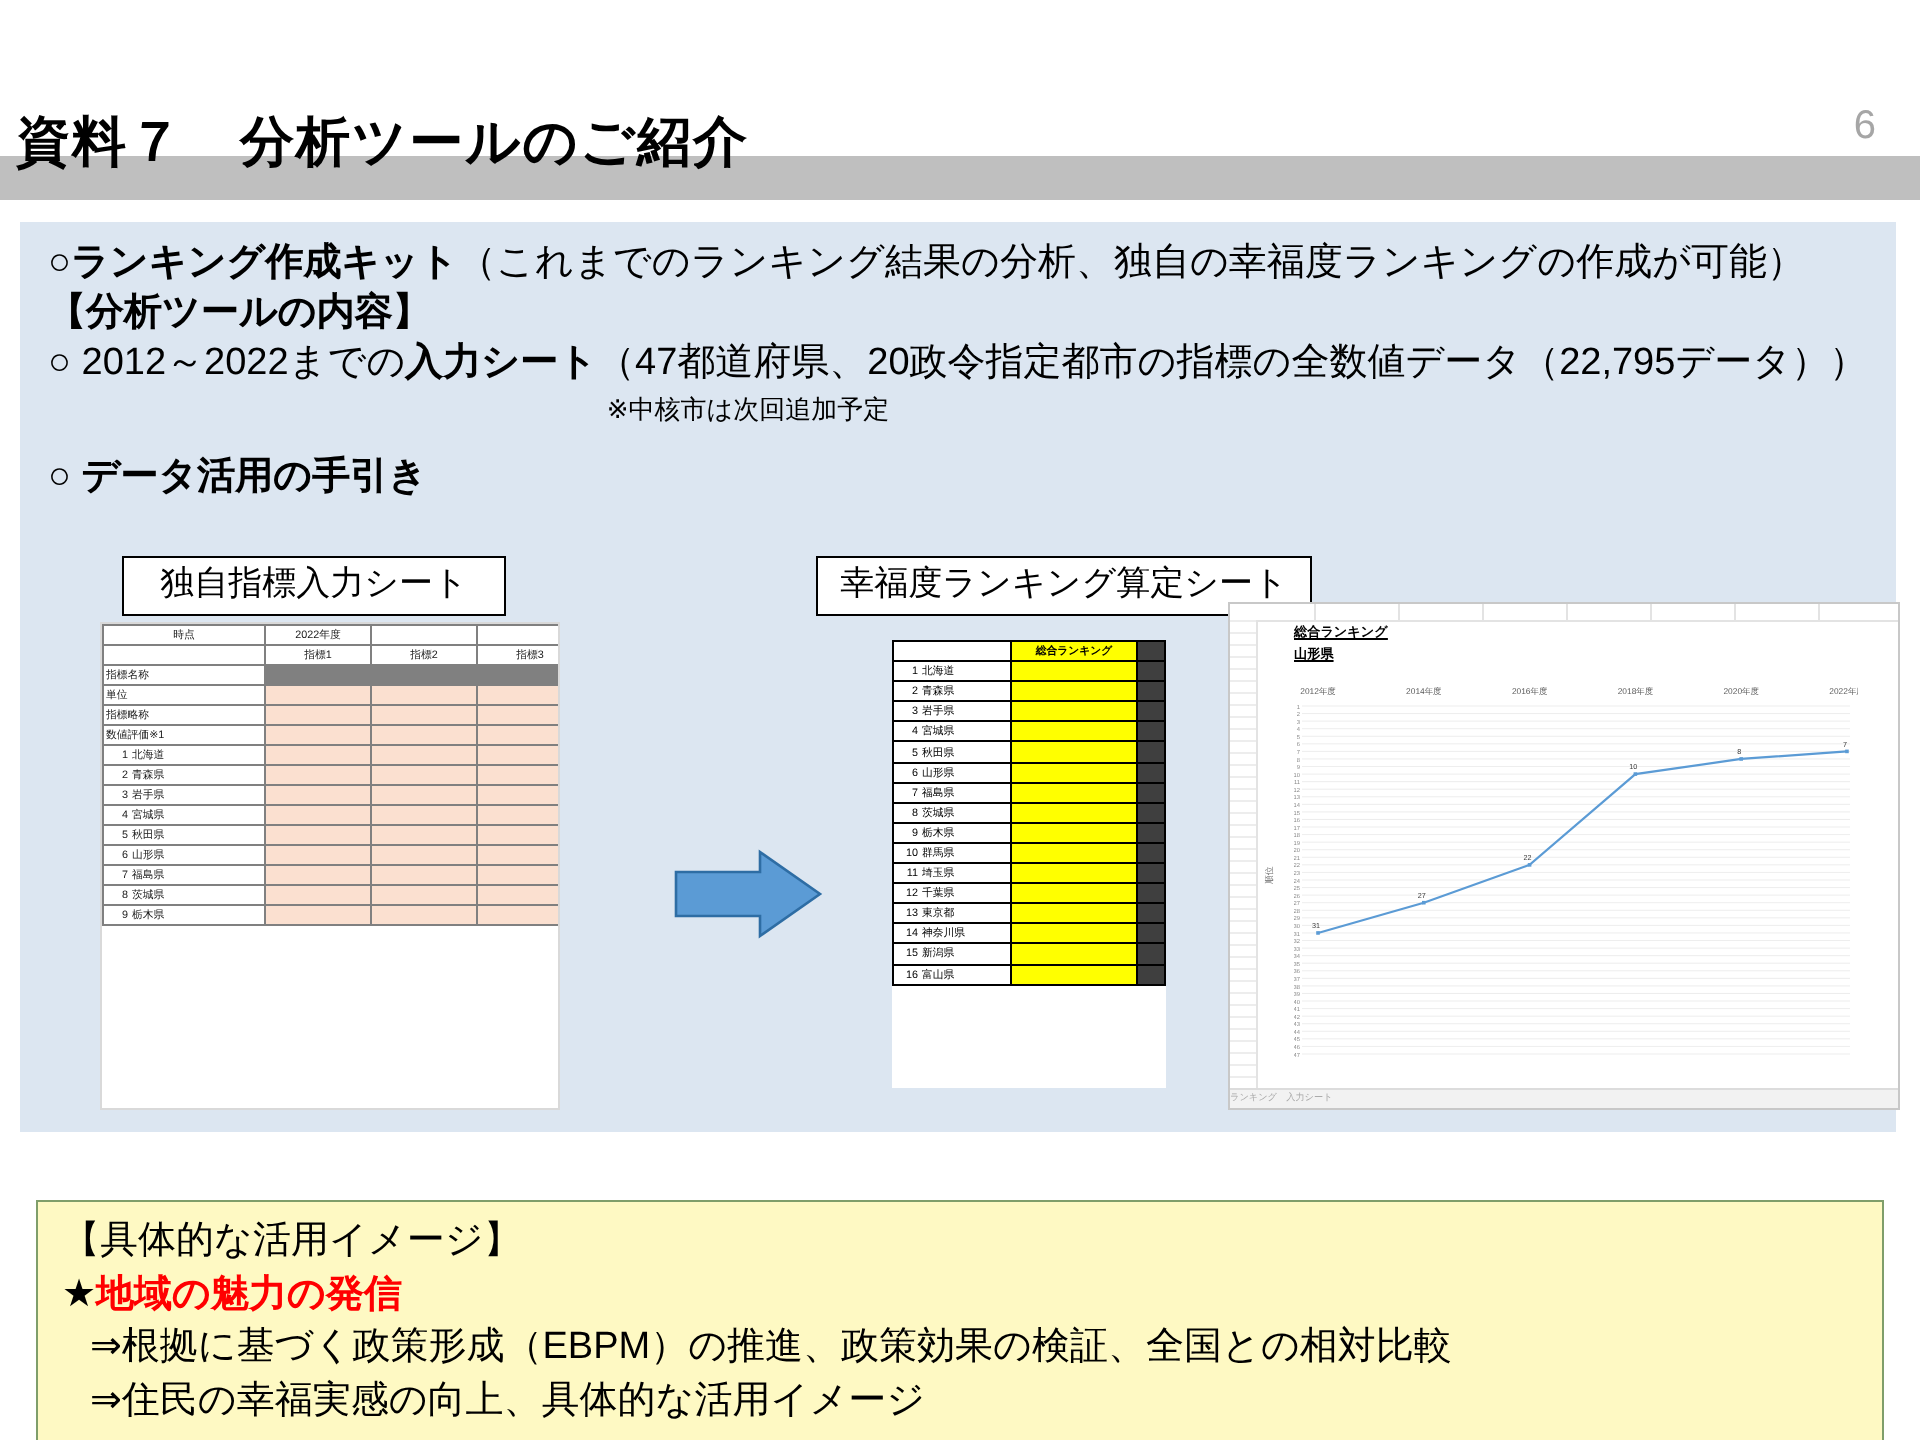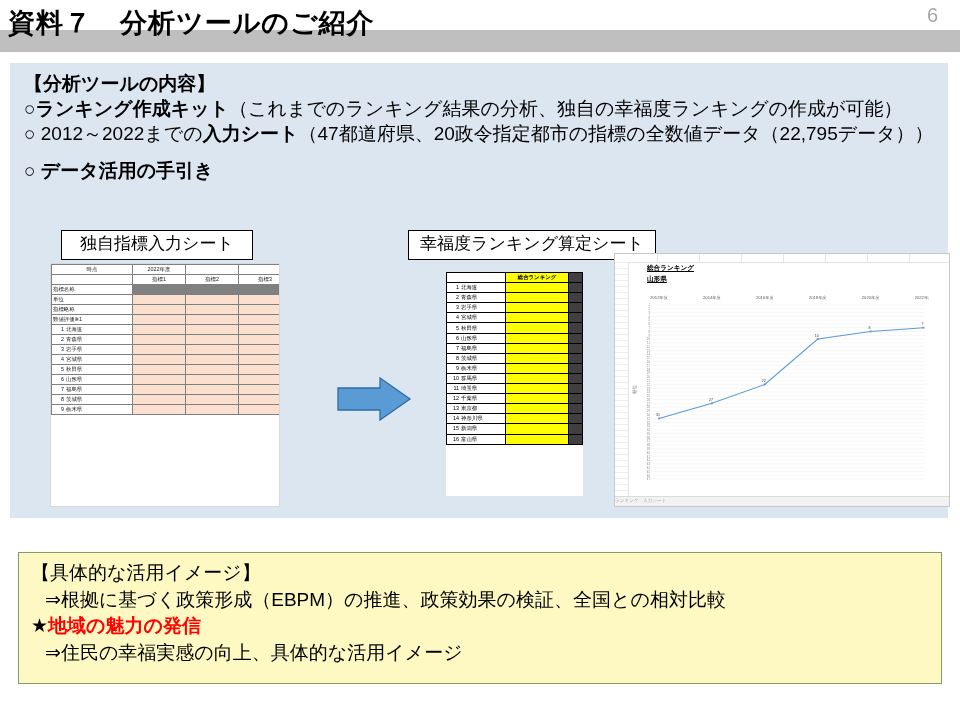--- a/index.html
+++ b/index.html
@@ -1,21 +1,21 @@
 <!DOCTYPE html>
 <html><head>
 <meta charset="utf-8">
 <style>
   html,body{margin:0;padding:0;}
   body{
     width:960px;height:720px;background:#ffffff;overflow:hidden;
     font-family:"Liberation Sans","DejaVu Sans",sans-serif;
     -webkit-font-smoothing:antialiased;
   }
-  #slide{position:relative;width:960px;height:568px;}
+  #slide{position:relative;width:960px;height:568px;margin-top:48px;}
 
   
   .title-band{position:absolute;left:0;top:30px;width:960px;height:22px;background:#bfbfbf;}
   .title-text{
     position:absolute;left:8px;top:10px;
     font-size:27px;font-weight:bold;color:#000;letter-spacing:1px;
     white-space:nowrap;line-height:1;
   }
   .page-number{
     position:absolute;right:22px;top:4px;font-size:20px;color:#a6a6a6;font-weight:normal;
@@ -111,23 +111,24 @@
 <body>
 
 <div id="slide">
 
   <div class="title-band"></div>
   <div class="title-text">資料７　分析ツールのご紹介</div>
   <div class="page-number">6</div>
 
   <div class="panel-blue">
     <div class="bullets">
+      <div class="line l2"><span class="b">○</span><span class="b">ランキング作成キット</span><span>（これまでのランキング結果の分析、独自の幸福度ランキングの作成が可能）</span></div>
       <div class="line l1">【分析ツールの内容】</div>
-      <div class="line l2"><span class="b">○</span><span class="b">ランキング作成キット</span><span>（これまでのランキング結果の分析、独自の幸福度ランキングの作成が可能）</span></div>
       <div class="line l3"><span>○</span><span> 2012～2022までの</span><span class="b">入力シート</span><span>（47都道府県、20政令指定都市の指標の全数値データ（22,795データ））</span></div>
+      <div class="note">※中核市は次回追加予定</div>
       <div class="line l4">○ データ活用の手引き</div>
     </div>
 
   </div>
 
   <div class="cap" id="cap-left">独自指標入力シート</div>
   <div class="cap" id="cap-right">幸福度ランキング算定シート</div>
 
   <div class="sheetL">
     <table>
@@ -501,19 +502,19 @@
         </svg>
     </div>
     <div class="tabbar">
       <span>ランキング　入力シート</span>
     </div>
   </div>
 
   <div class="panel-green">
     <div class="gtext">
       <div class="gline blk">【具体的な活用イメージ】</div>
+      <div class="gline"><span class="blk">★</span><span class="red">地域の魅力の発信</span></div>
       <div class="gline blk indent">⇒根拠に基づく政策形成（EBPM）の推進、政策効果の検証、全国との相対比較</div>
-      <div class="gline"><span class="blk">★</span><span class="red">地域の魅力の発信</span></div>
       <div class="gline blk indent">⇒住民の幸福実感の向上、具体的な活用イメージ</div>
     </div>
   </div>
 
 </div>
 
 </body></html>

